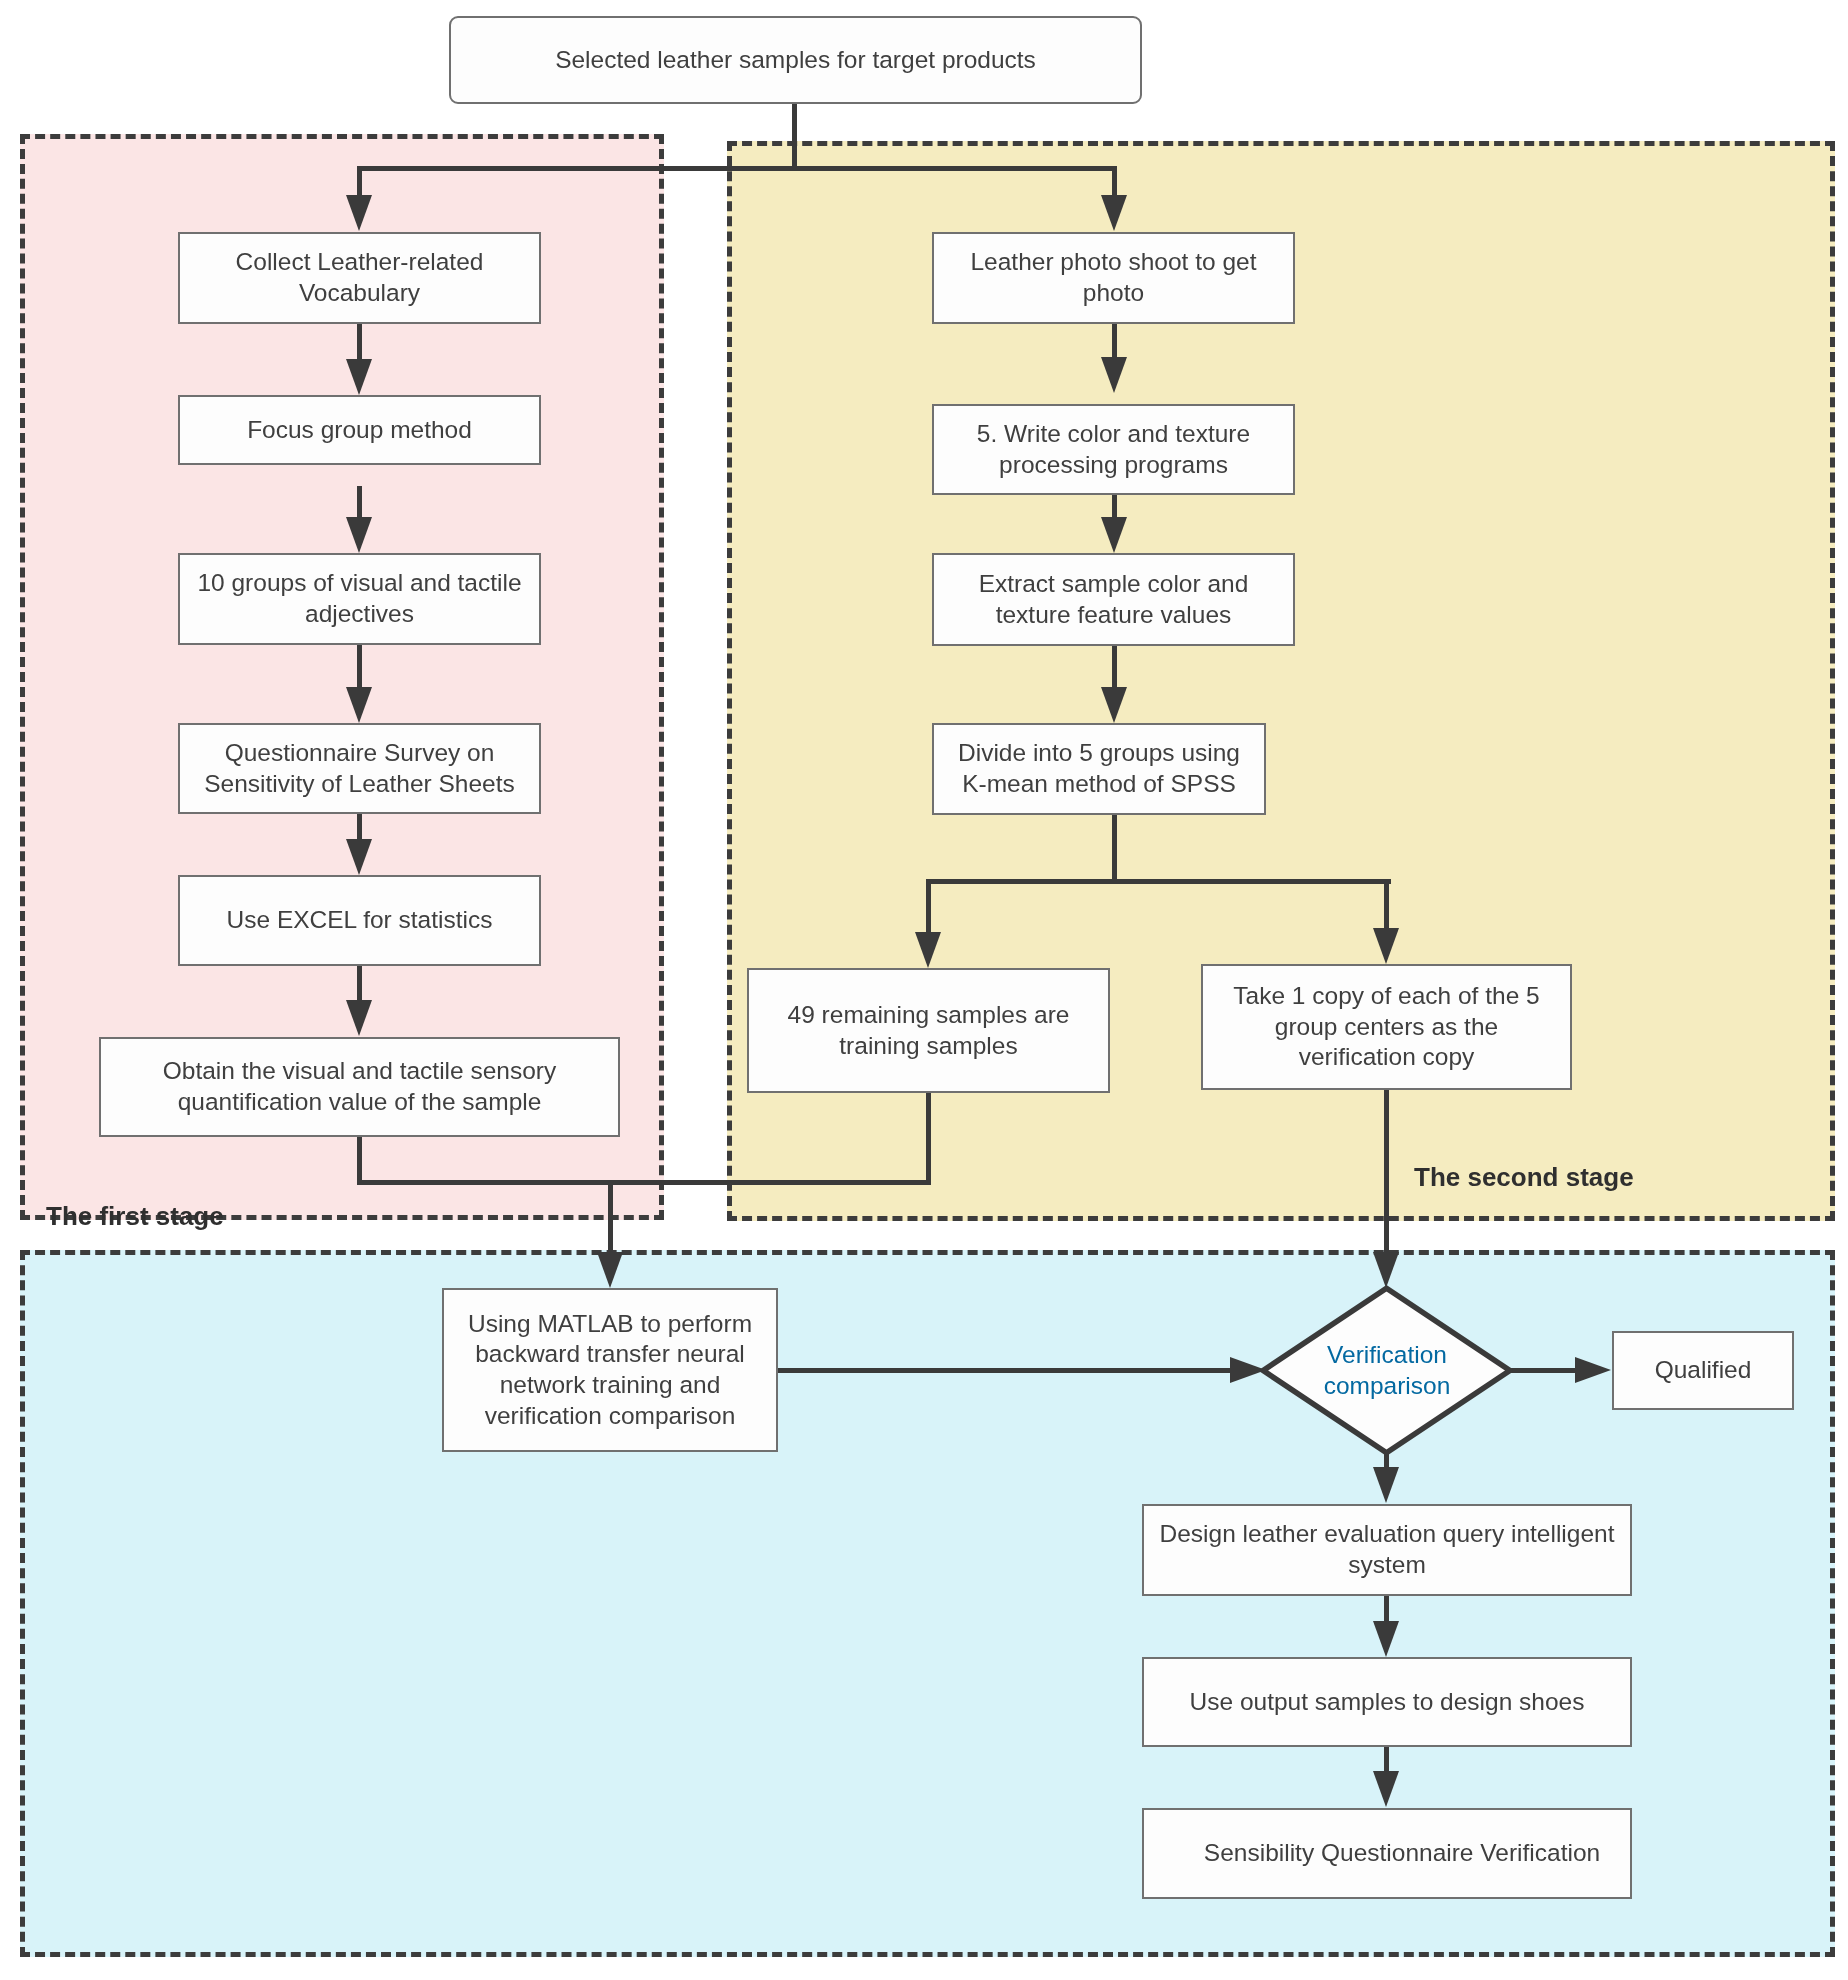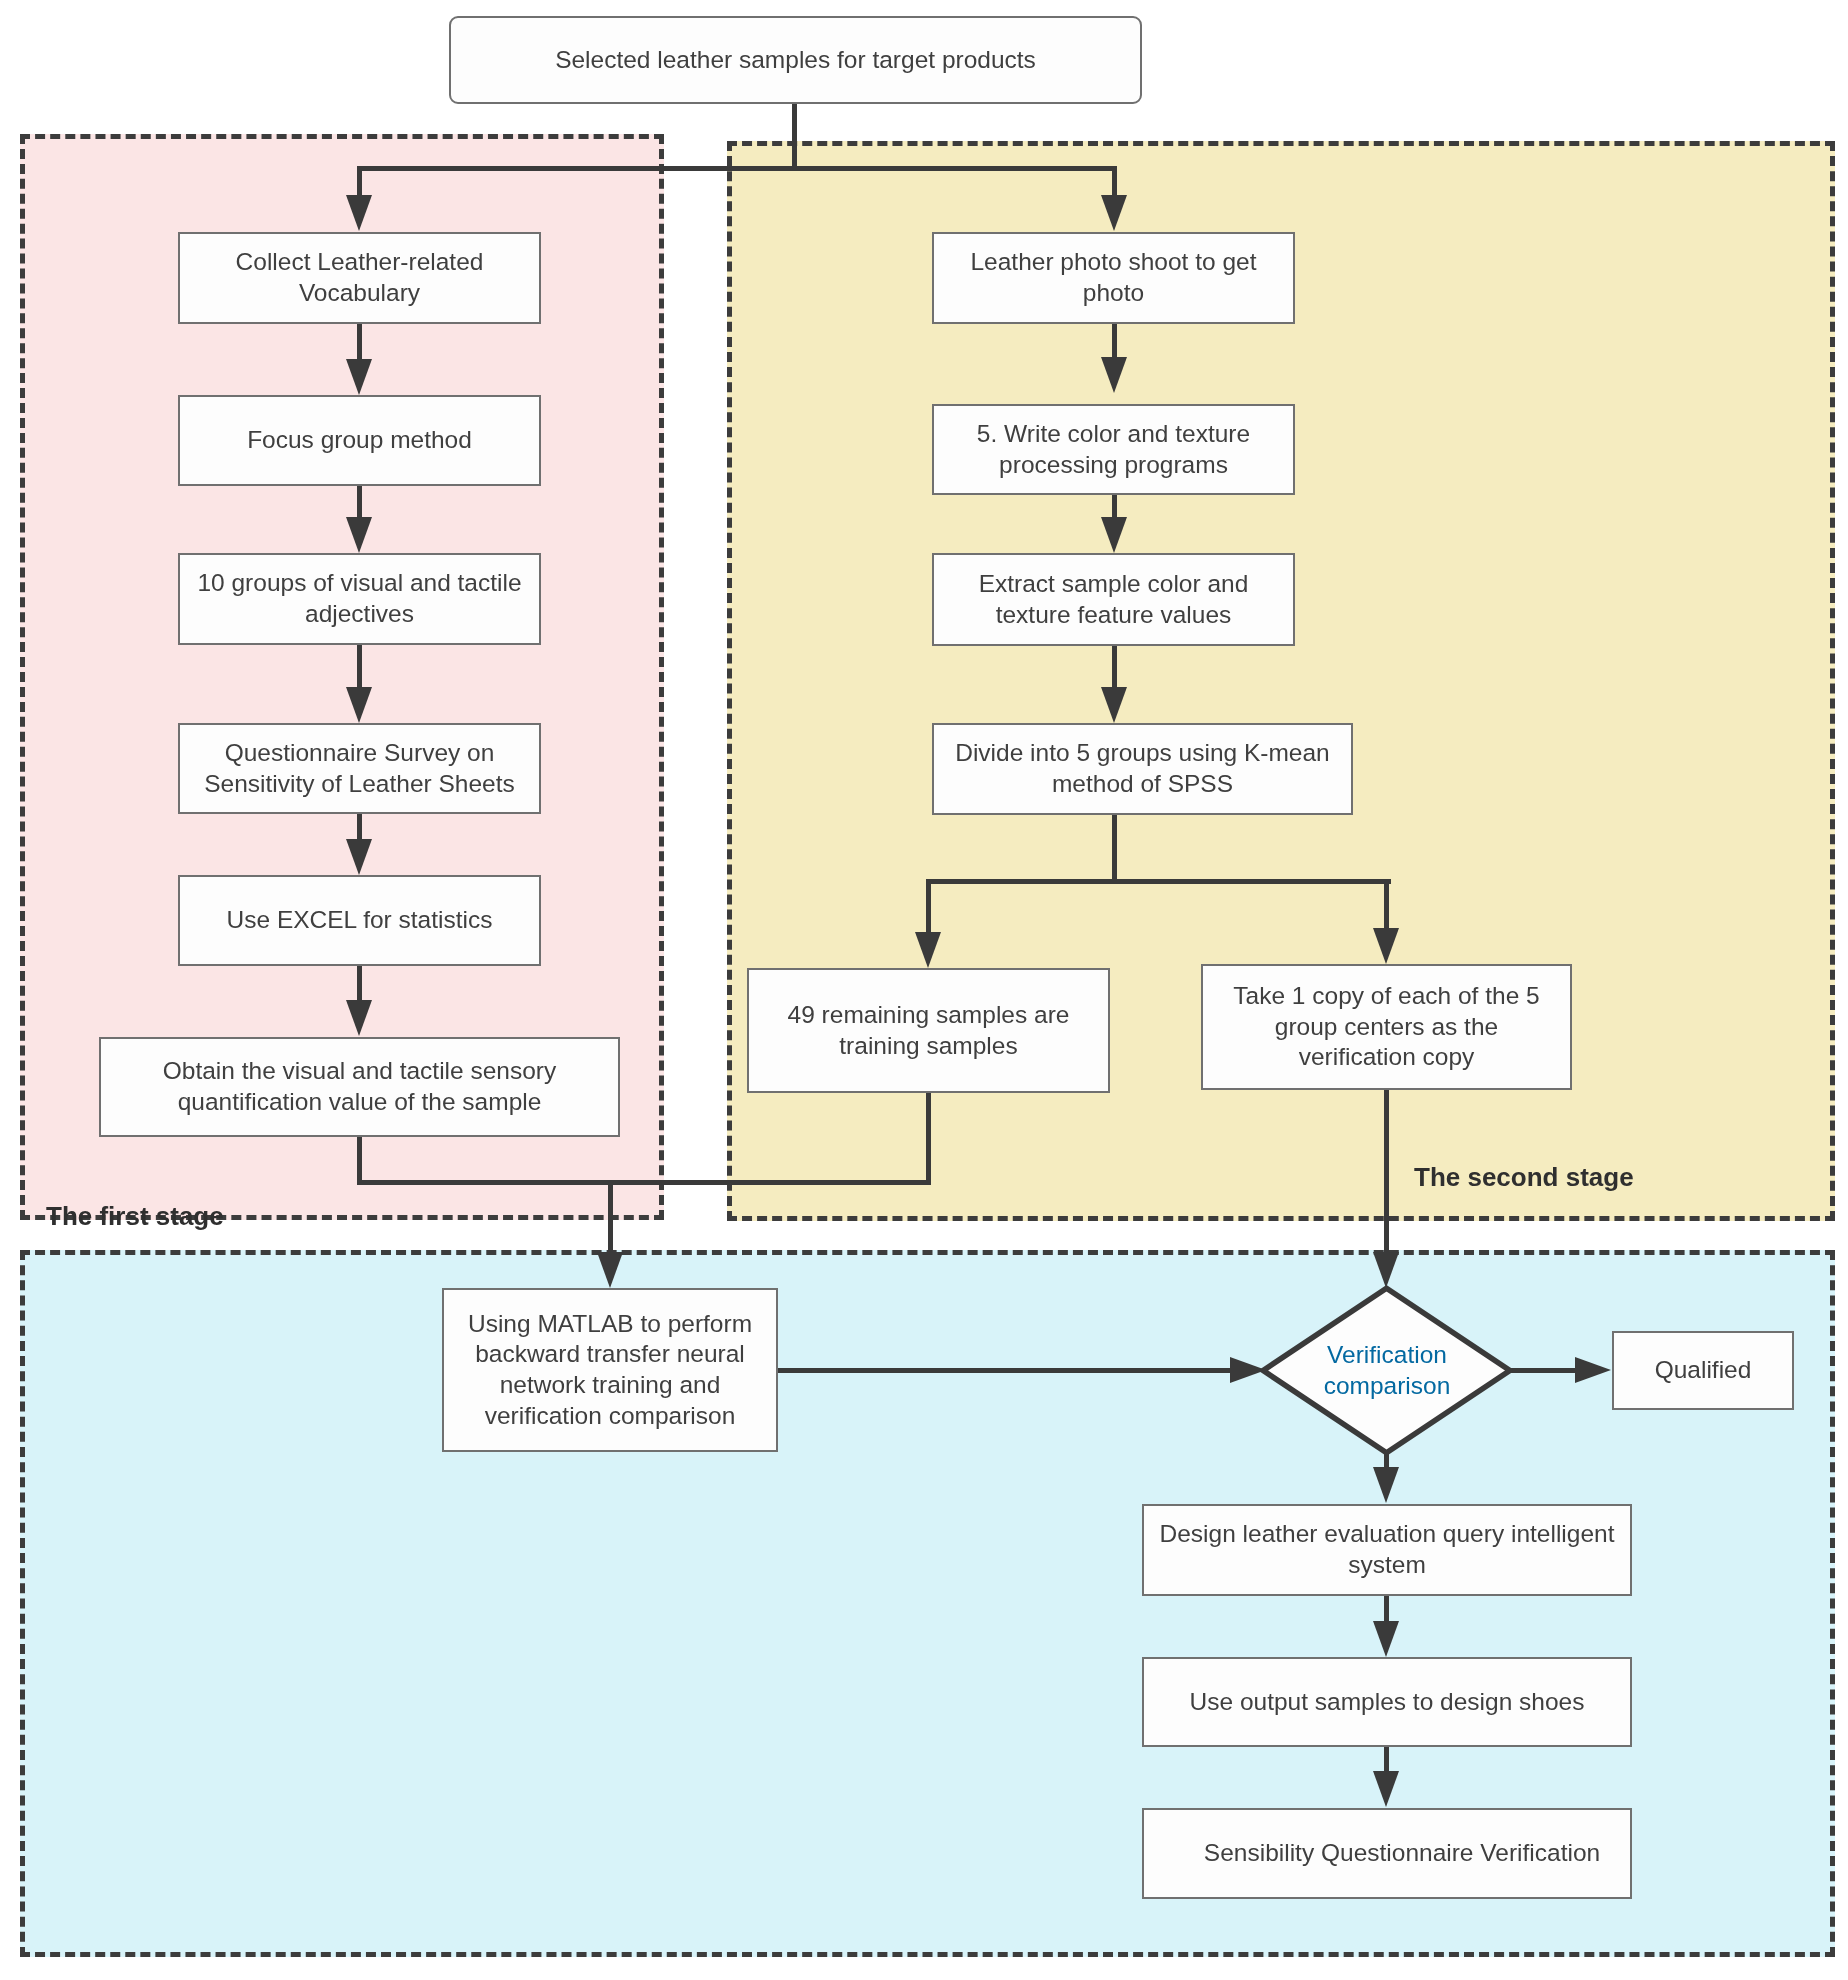--- a/index.html
+++ b/index.html
@@ -141,21 +141,21 @@
   <div class="vline" style="left:1384px;top:1747px;height:29px;"></div>
   <div class="arrow-down" style="left:1373px;top:1771px;"></div>
 
   <div class="node" style="left:449px;top:16px;width:693px;height:88px;border-radius:9px;">
     <span class="node-text">Selected leather samples for target products</span>
   </div>
 
   <div class="node" style="left:178px;top:232px;width:363px;height:92px;">
     <span class="node-text">Collect Leather-related Vocabulary</span>
   </div>
-  <div class="node" style="left:178px;top:395px;width:363px;height:91px;">
+  <div class="node" style="left:178px;top:395px;width:363px;height:70px;">
     <span class="node-text">Focus group method</span>
   </div>
   <div class="node" style="left:178px;top:553px;width:363px;height:92px;">
     <span class="node-text">10 groups of visual and tactile adjectives</span>
   </div>
   <div class="node" style="left:178px;top:723px;width:363px;height:91px;">
     <span class="node-text">Questionnaire Survey on Sensitivity of Leather Sheets</span>
   </div>
   <div class="node" style="left:178px;top:875px;width:363px;height:91px;">
     <span class="node-text">Use EXCEL for statistics</span>
@@ -166,21 +166,21 @@
 
   <div class="node" style="left:932px;top:232px;width:363px;height:92px;">
     <span class="node-text">Leather photo shoot to get photo</span>
   </div>
   <div class="node" style="left:932px;top:404px;width:363px;height:91px;">
     <span class="node-text">5. Write color and texture processing programs</span>
   </div>
   <div class="node" style="left:932px;top:553px;width:363px;height:93px;">
     <span class="node-text">Extract sample color and texture feature values</span>
   </div>
-  <div class="node" style="left:932px;top:723px;width:421px;height:92px;">
+  <div class="node" style="left:932px;top:723px;width:334px;height:92px;">
     <span class="node-text">Divide into 5 groups using K-mean method of SPSS</span>
   </div>
   <div class="node" style="left:747px;top:968px;width:363px;height:125px;">
     <span class="node-text">49 remaining samples are training samples</span>
   </div>
   <div class="node" style="left:1201px;top:964px;width:371px;height:126px;">
     <span class="node-text">Take 1 copy of each of the 5 group centers as the verification copy</span>
   </div>
 
   <div class="node" style="left:442px;top:1288px;width:336px;height:164px;">

